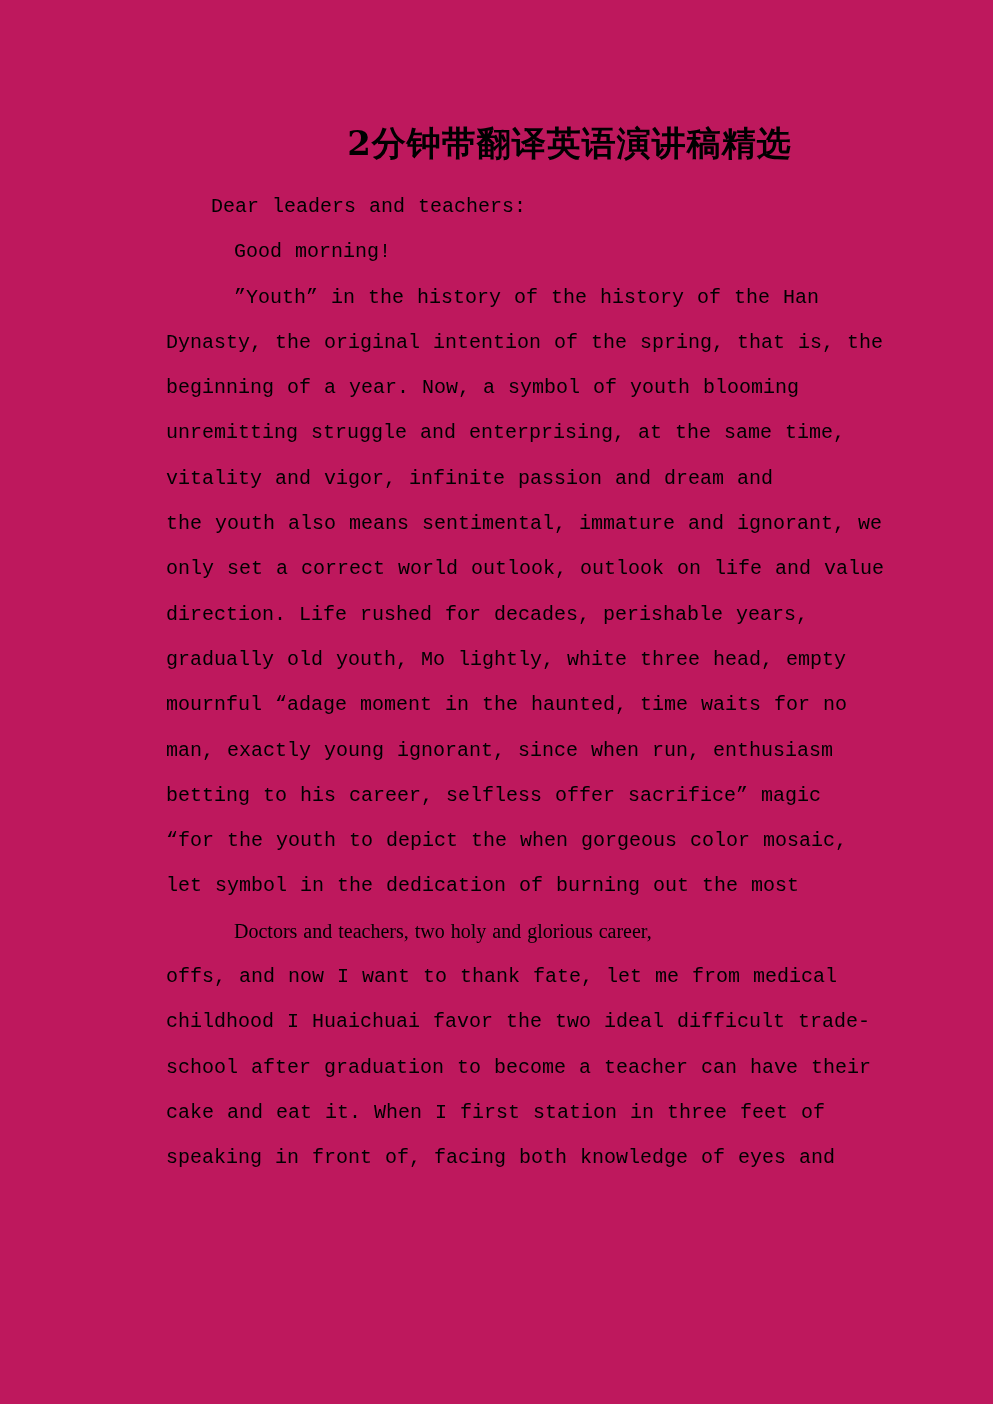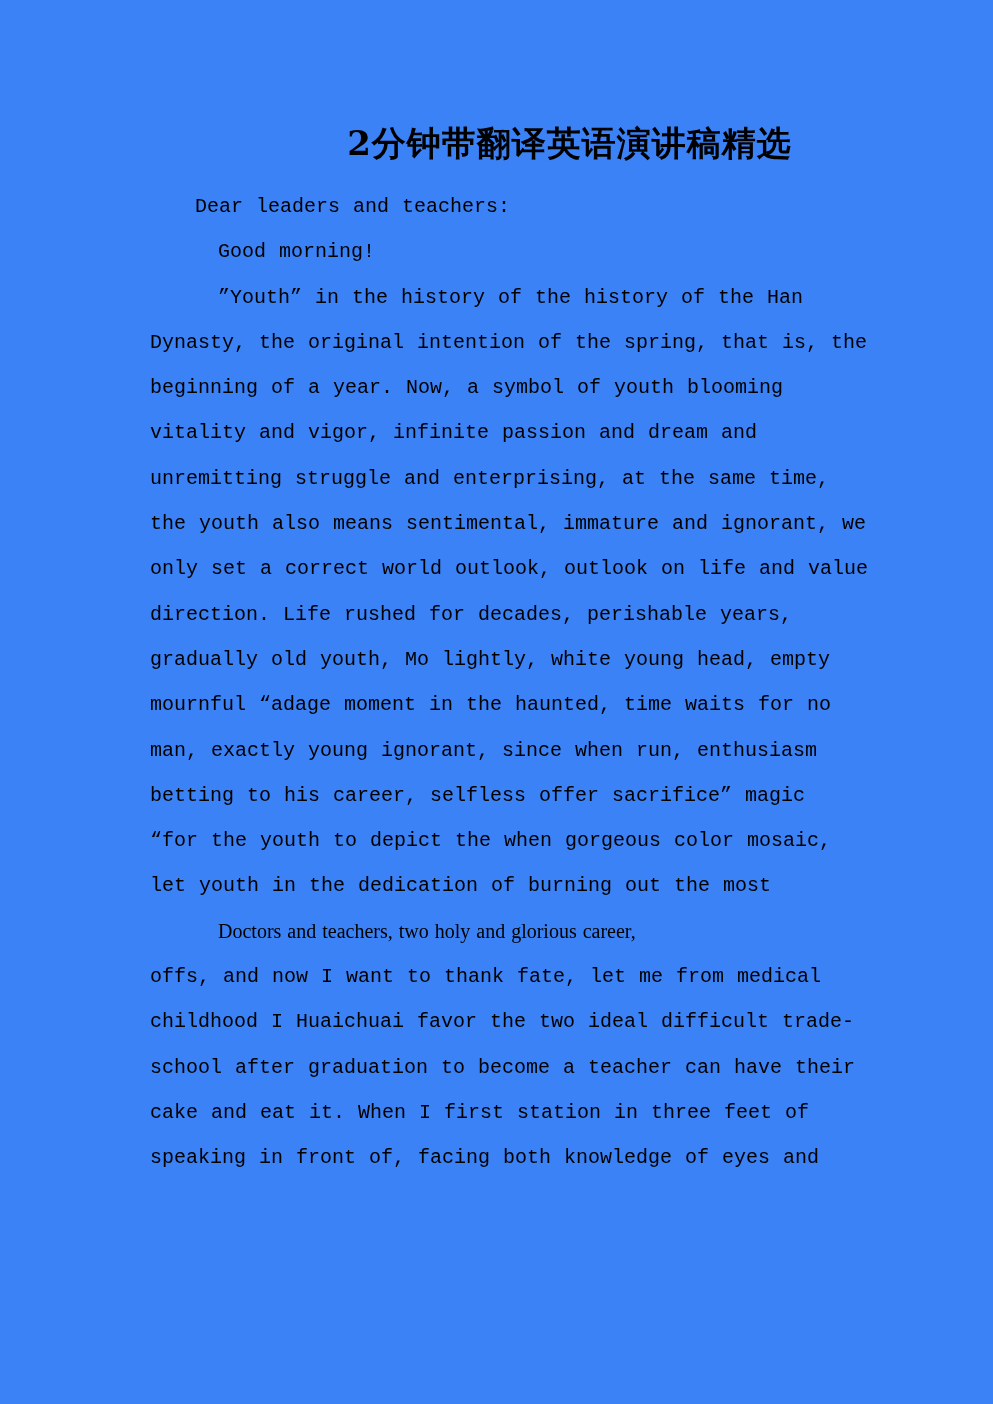--- a/index.html
+++ b/index.html
@@ -4,42 +4,42 @@
 <style>
   html, body {
     margin: 0;
     padding: 0;
     background: #ffffff;
   }
   .page {
     position: relative;
     width: 993px;
     height: 1404px;
-    background: #3b82f6;
+    background: #be185d;
     color: #000000;
     overflow: hidden;
   }
   .doc-title {
     position: absolute;
     top: 120px;
     left: 150px;
     width: 695px;
     padding-left: 72px;
     text-align: center;
     font-family: "DejaVu Serif", "Liberation Serif", serif;
     font-weight: 700;
     font-size: 34px;
     line-height: 46px;
     letter-spacing: 1px;
     white-space: nowrap;
   }
   .doc-body {
     position: absolute;
     top: 184px;
-    left: 150px;
+    left: 166px;
     width: 740px;
     font-family: "Liberation Mono", "DejaVu Sans Mono", monospace;
     font-size: 20px;
     line-height: 45.3px;
     word-spacing: 1px;
   }
   .paragraph {
     margin: 0;
     padding: 0;
   }
@@ -57,31 +57,31 @@
       <div class="paragraph">
         <div class="text-line" style="padding-left: 45px;">Dear leaders and teachers:</div>
       </div>
       <div class="paragraph">
         <div class="text-line" style="padding-left: 68px; font-family: Liberation Mono, monospace;">Good morning!</div>
       </div>
       <div class="paragraph">
         <div class="text-line" style="padding-left: 68px;">”Youth” in the history of the history of the Han</div>
         <div class="text-line">Dynasty, the original intention of the spring, that is, the</div>
         <div class="text-line">beginning of a year. Now, a symbol of youth blooming</div>
+        <div class="text-line">unremitting struggle and enterprising, at the same time,</div>
         <div class="text-line">vitality and vigor, infinite passion and dream and</div>
-        <div class="text-line">unremitting struggle and enterprising, at the same time,</div>
         <div class="text-line">the youth also means sentimental, immature and ignorant, we</div>
         <div class="text-line">only set a correct world outlook, outlook on life and value</div>
         <div class="text-line">direction. Life rushed for decades, perishable years,</div>
-        <div class="text-line">gradually old youth, Mo lightly, white young head, empty</div>
+        <div class="text-line">gradually old youth, Mo lightly, white three head, empty</div>
         <div class="text-line">mournful “adage moment in the haunted, time waits for no</div>
         <div class="text-line">man, exactly young ignorant, since when run, enthusiasm</div>
         <div class="text-line">betting to his career, selfless offer sacrifice” magic</div>
         <div class="text-line">“for the youth to depict the when gorgeous color mosaic,</div>
-        <div class="text-line">let youth in the dedication of burning out the most</div>
+        <div class="text-line">let symbol in the dedication of burning out the most</div>
       </div>
       <div class="paragraph">
         <div class="text-line" style="padding-left: 68px; font-family: Liberation Serif, serif;">Doctors and teachers, two holy and glorious career,</div>
         <div class="text-line">offs, and now I want to thank fate, let me from medical</div>
         <div class="text-line">childhood I Huaichuai favor the two ideal difficult trade-</div>
         <div class="text-line">school after graduation to become a teacher can have their</div>
         <div class="text-line">cake and eat it. When I first station in three feet of</div>
         <div class="text-line">speaking in front of, facing both knowledge of eyes and</div>
       </div>
     </div>

